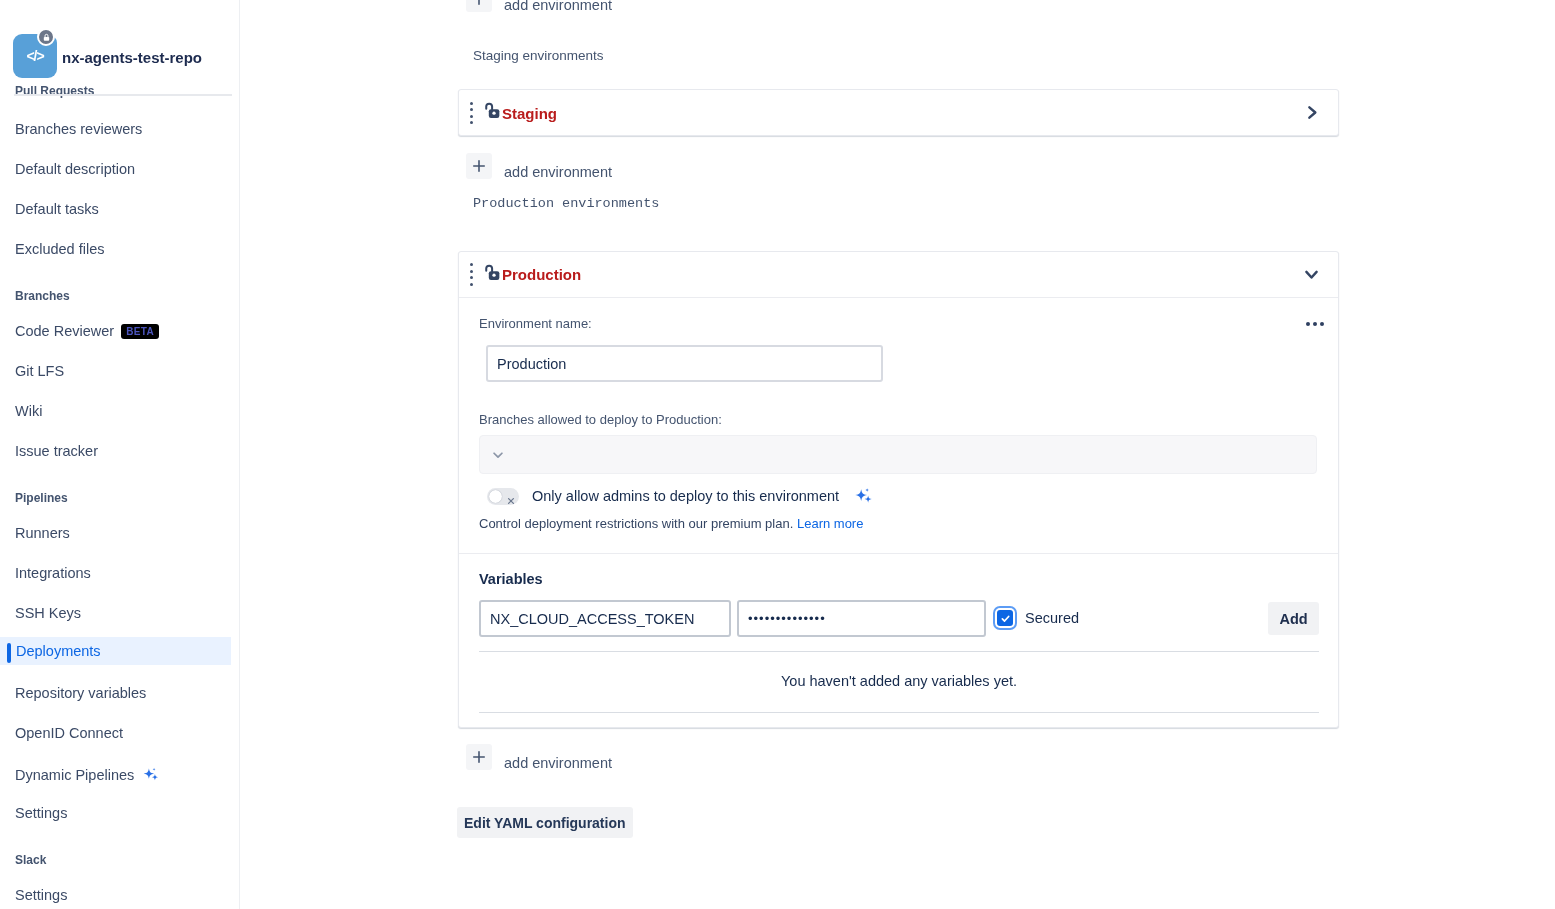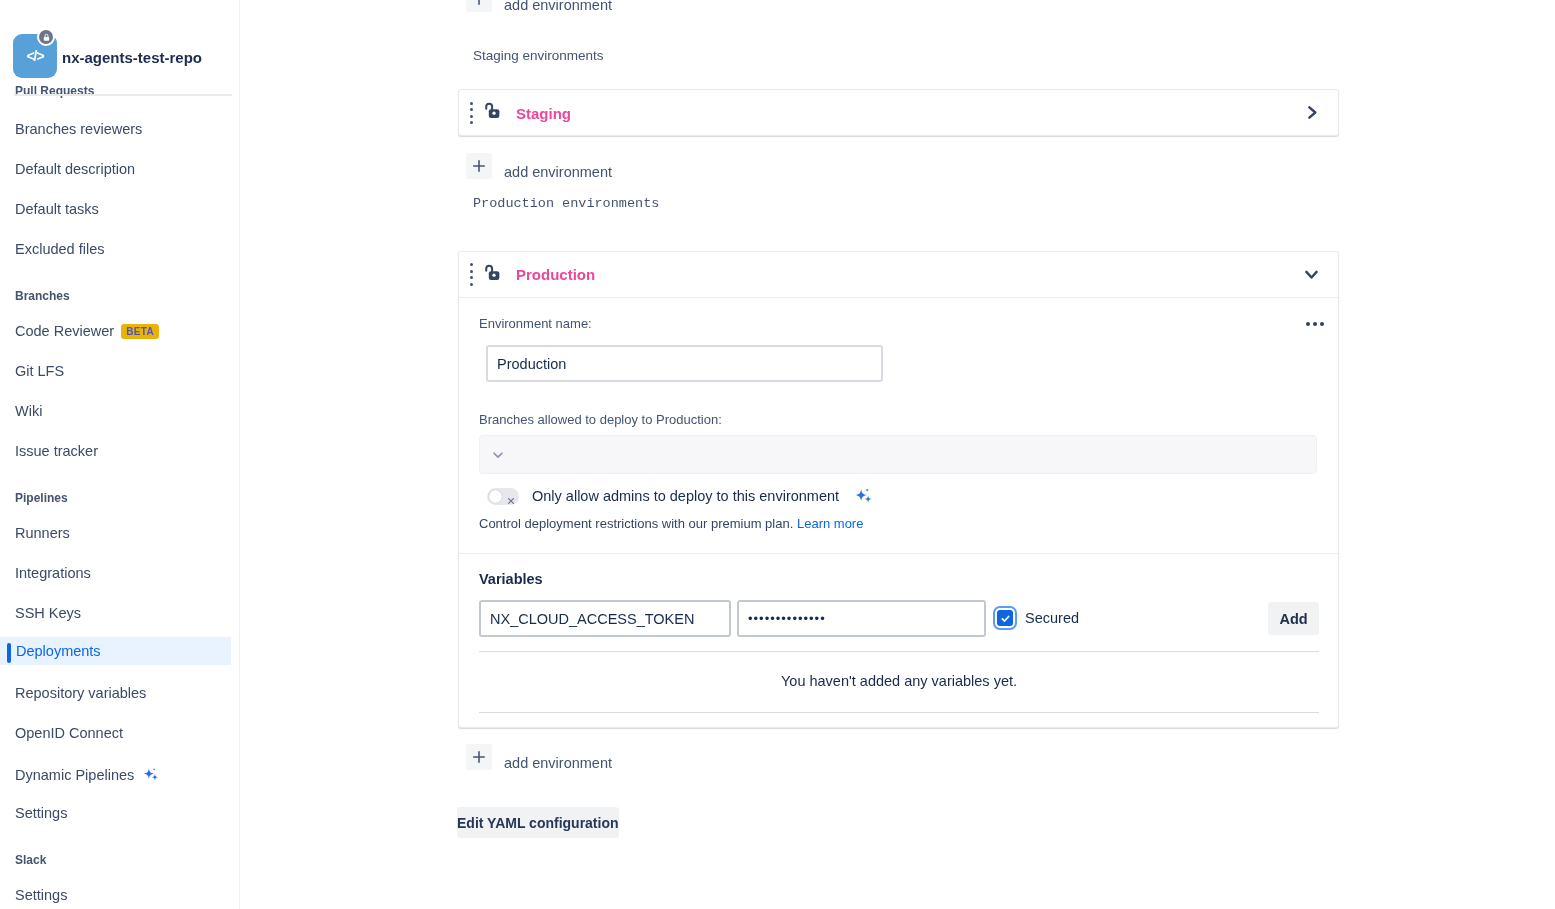--- a/index.html
+++ b/index.html
@@ -16,32 +16,32 @@
   .avatar-badge { position:absolute; left:37px; top:28px; width:18px; height:18px; border-radius:50%;
     background:#6C7689; border:2.5px solid #fff; display:flex; align-items:center; justify-content:center; z-index:4; }
   .repo-name { position:absolute; left:62px; top:49px; font-size:15px; font-weight:700; color:#1D2B4F; }
   .side-divider { position:absolute; left:14px; top:94px; width:218px; height:2px; background:#E7E9ED; z-index:2; }
   .side-header { position:absolute; left:15px; font-size:12px; font-weight:700; color:#44546F; z-index:1; }
   .side-item { position:absolute; left:15px; font-size:14.5px; color:#3B4A66; cursor:pointer;
     display:flex; align-items:center; gap:7px; }
   .side-item.active-row { left:0; width:231px; background:#E9F2FF; padding:6px 0 6px 16px; }
   .active-bar { position:absolute; left:7px; top:6px; width:4px; height:20px; background:#0C66E4; border-radius:2px; }
   .side-item.active-row .lbl { color:#0C66E4; }
-  .beta-badge { background:#eab308; color:#4C55BE; font-size:10px; font-weight:700; letter-spacing:.4px;
+  .beta-badge { background:#000000; color:#4C55BE; font-size:10px; font-weight:700; letter-spacing:.4px;
     padding:2px 5px; border-radius:3px; }
 
   
   .section-label { position:absolute; font-size:13.5px; color:#44546F;margin-left:14px; }
   .card { position:absolute; left:458px; width:881px; background:#fff;
     border:1px solid #E7E9EE; border-radius:3px; box-shadow:0 1px 1px rgba(23,43,77,.18); }
   .card-head { position:relative; height:46px; display:flex; align-items:center; }
   .drag-dots { display:flex; flex-direction:column; gap:3.5px; margin-left:11px; }
   .drag-dots i { width:3px; height:3px; border-radius:50%; background:#42526E; }
   .lock-icn { margin-left:7px; }
-  .card-title { margin-left:14px; font-size:15px; font-weight:700; color:#ec4899; }
+  .card-title { margin-left:0; font-size:15px; font-weight:700; color:#b91c1c; }
   .head-chev { position:absolute; right:18px; top:14px; cursor:pointer; }
 
   .add-row { position:absolute; display:flex; align-items:center; gap:12px; cursor:pointer; }
   .plus-box { width:26px; height:26px; background:#F4F5F7; border-radius:3px;
     display:flex; align-items:center; justify-content:center; }
   .add-row .lbl { font-size:14.5px; color:#44546F;margin-top:12px; }
 
   .field-label { position:absolute; font-size:13px; color:#44546F; }
   .text-input { position:absolute; height:37px; border:2px solid #D7DAE1; border-radius:3px;
     background:#fff; font-family:"Liberation Sans", sans-serif; font-size:14.5px; color:#172B4D;
@@ -69,21 +69,21 @@
   .checkbox { position:absolute; left:997px; top:610px; width:16px; height:16px; background:#0C66E4;
     border-radius:3px; display:flex; align-items:center; justify-content:center;
     box-shadow:0 0 0 2px #fff, 0 0 0 4px #5C9CF5; cursor:pointer; }
   .secured-label { position:absolute; left:1025px; top:610px; font-size:14.5px; color:#172B4D; }
   .add-btn { position:absolute; left:1268px; top:602px; width:51px; height:33px; background:#F1F2F4;
     border:none; border-radius:3px; font-family:"Liberation Sans", sans-serif; font-size:14.5px;
     color:#20304F; cursor:pointer;font-weight:bold; }
   .var-divider { position:absolute; left:479px; width:840px; height:1px; background:#D9DDE3; }
   .empty-text { position:absolute; left:479px; width:840px; top:673px; text-align:center;
     font-size:14.5px; color:#172B4D; }
-  .yaml-btn { position:absolute; left:457px; top:807px; height:31px; padding:0 0; background:#F1F2F4;
+  .yaml-btn { position:absolute; left:457px; top:807px; height:31px; padding:0 7px; background:#F1F2F4;
     border:none; border-radius:3px; font-family:"Liberation Sans", sans-serif; font-size:14px;
     font-weight:700; color:#253858; cursor:pointer; }
 </style>
 </head>
 <body>
 
 <nav class="sidebar">
 
   <span class="side-header" style="top:84px; z-index:1;">Pull Requests</span>
   <div class="side-divider"></div>

